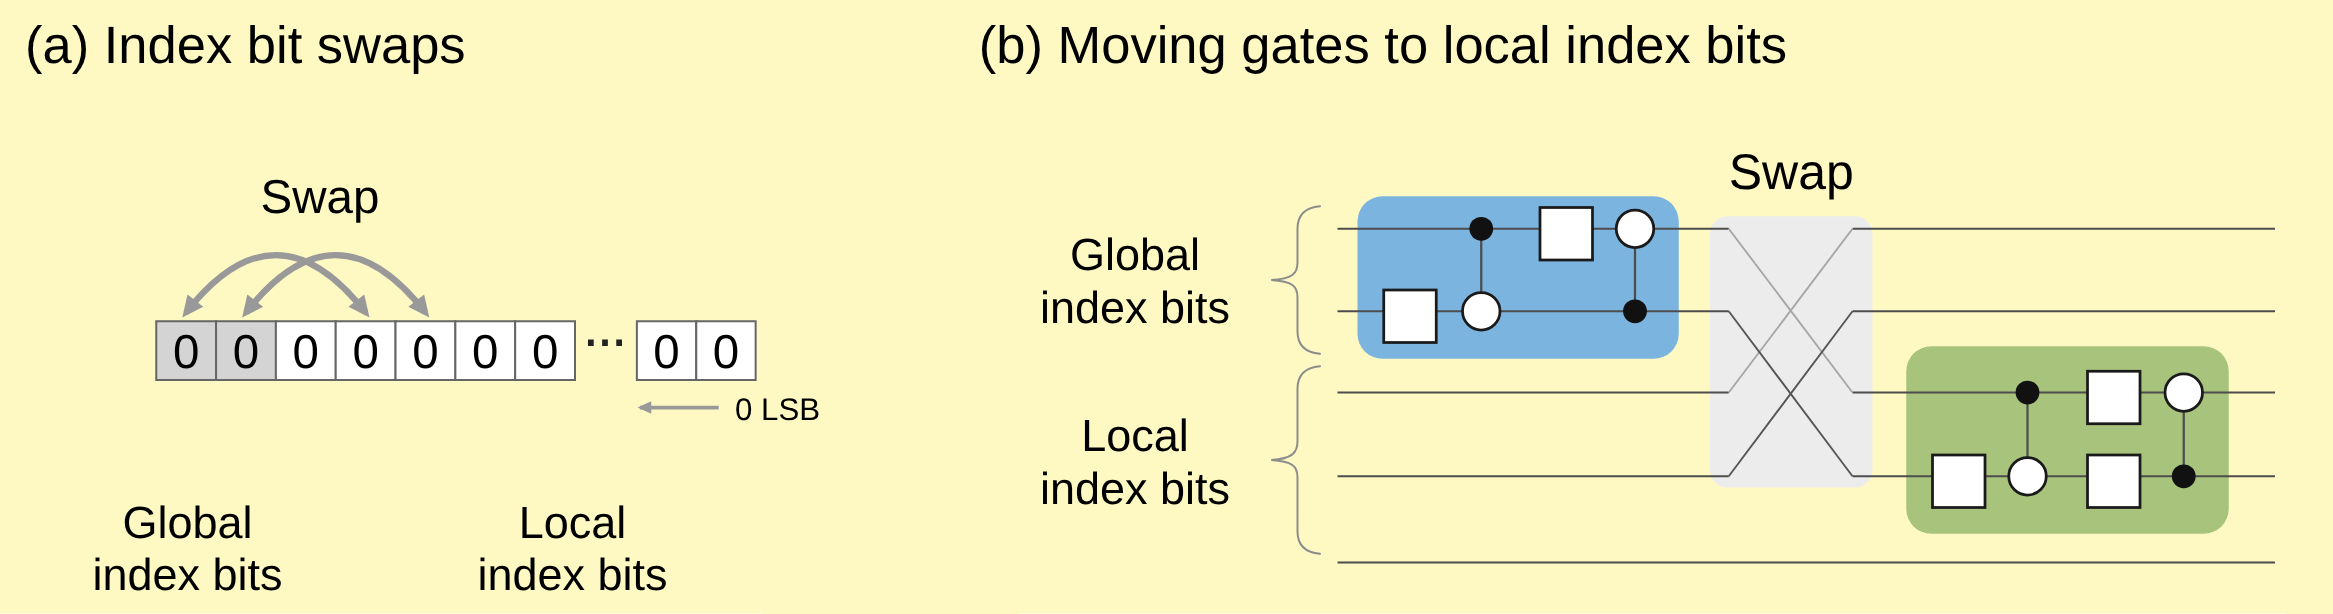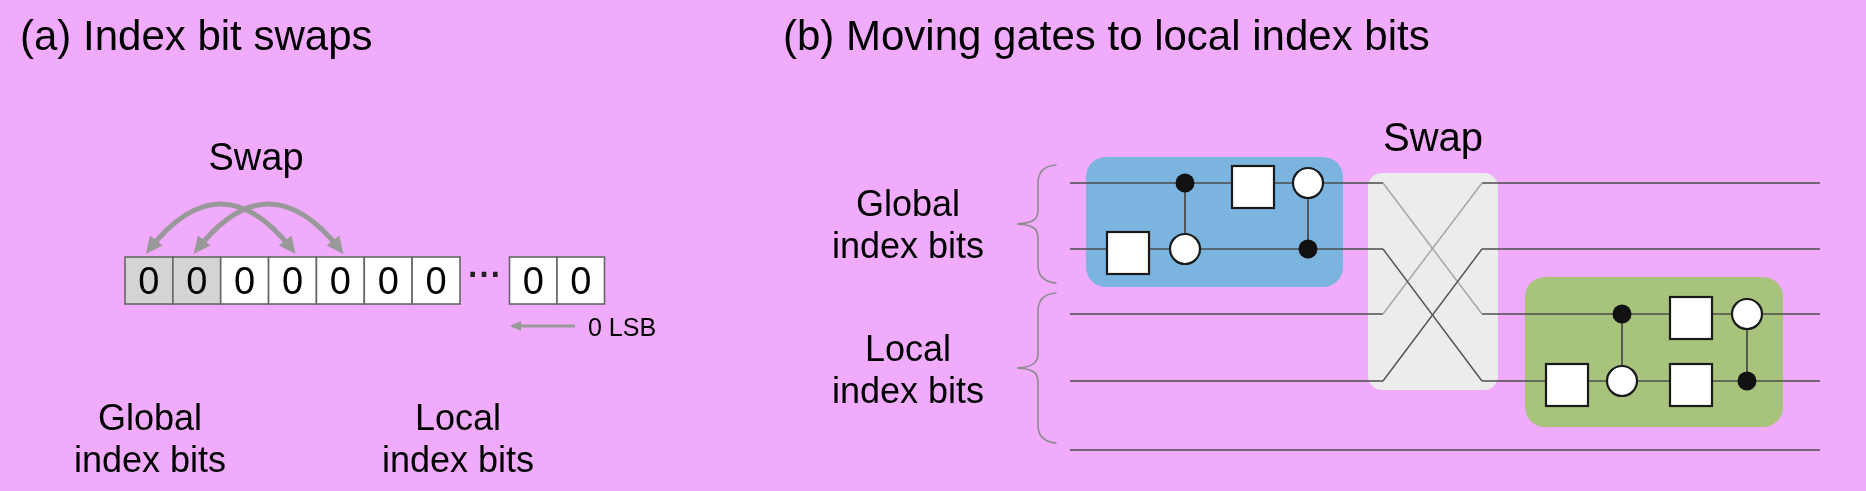--- a/index.html
+++ b/index.html
@@ -1,19 +1,19 @@
 <!DOCTYPE html>
 <html><head>
 <meta charset="utf-8">
 <style>
   html,body{margin:0;padding:0;background:#fff;}
   .canvas{
     position:relative;
     width:1866px;height:491px;
-    background:#f0abfc;
+    background:#fef9c3;
     font-family:"Liberation Sans", sans-serif;
     overflow:hidden;
   }
   svg{display:block;}
   text{fill:#000000;font-family:"Liberation Sans", sans-serif;}
   .t-title{font-size:42px;}
   .t-label{font-size:36px;}
   .t-swap-a{font-size:38px;}
   .t-swap-b{font-size:40px;}
   .t-digit{font-size:38px;}

